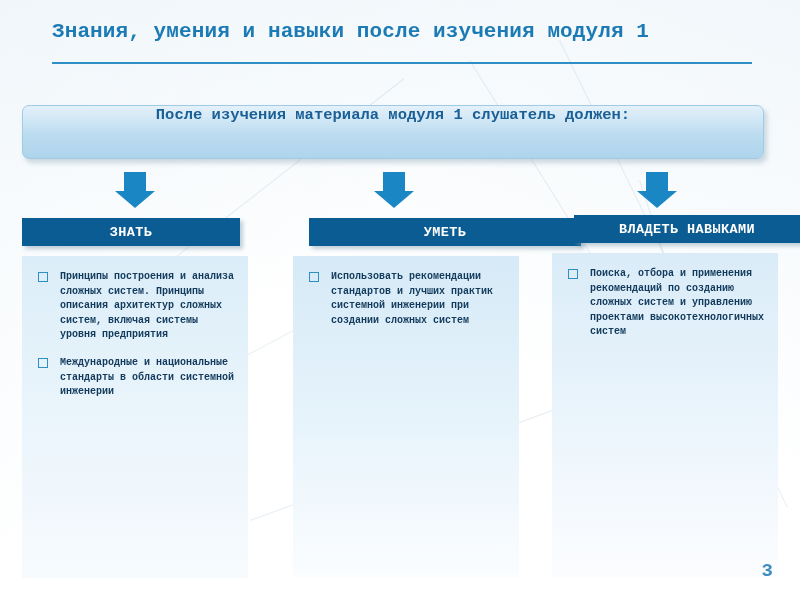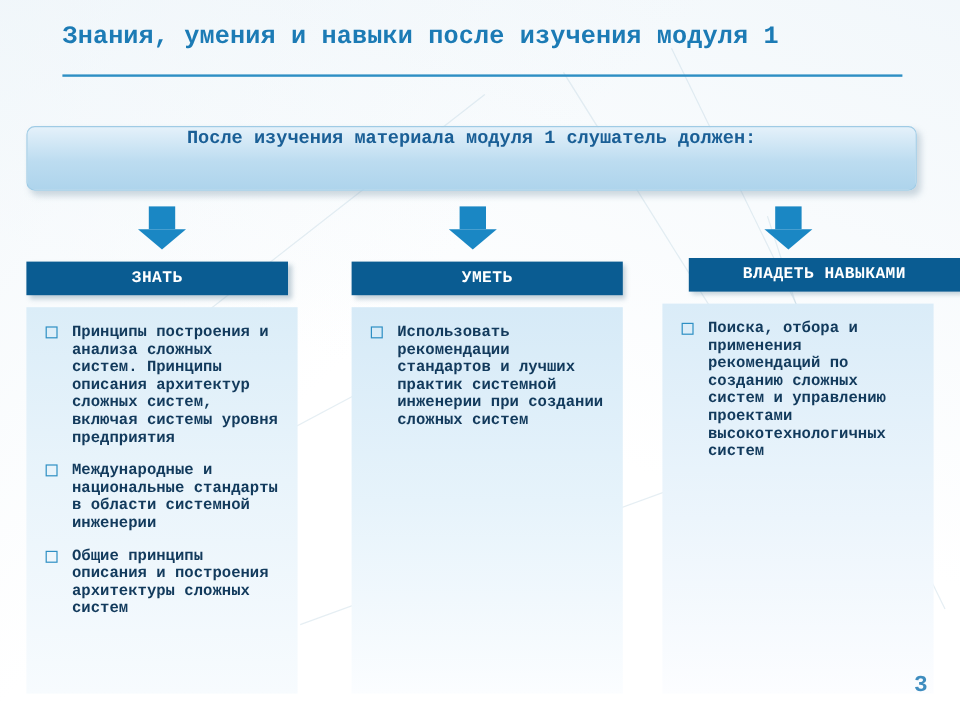--- a/index.html
+++ b/index.html
@@ -128,21 +128,21 @@
 
   ul.items {
     list-style: none;
     margin: 0;
     padding: 14px 10px 0 8px;
   }
   ul.items li {
     position: relative;
     padding-left: 30px;
     margin-bottom: 13px;
-    font-size: 13px;
+    font-size: 10px;
     line-height: 14.6px;
     font-weight: bold;
     color: #123a5c;
   }
   ul.items li .bullet {
     position: absolute;
     left: 8px;
     top: 2px;
     width: 8px;
     height: 8px;
@@ -193,25 +193,24 @@
       <div class="head"></div>
   </div>
 
   <div class="col-head" style="left:22px; top:218px; width:218px;">
     <span class="col-head-text">ЗНАТЬ</span>
   </div>
   <div class="col-body" style="left:22px; top:256px; width:226px; height:322px;">
     <ul class="items">
       <li><span class="bullet"></span><span>Принципы построения и анализа сложных систем. Принципы описания архитектур сложных систем, включая системы уровня предприятия</span></li>
       <li><span class="bullet"></span><span>Международные и национальные стандарты в области системной инженерии</span></li>
-      <li><span class="bullet"></span><span>Общие принципы описания и построения архитектуры сложных систем</span></li>
     </ul>
   </div>
 
-  <div class="col-head" style="left:293px; top:218px; width:226px;">
+  <div class="col-head" style="left:309px; top:218px; width:272px;">
     <span class="col-head-text">УМЕТЬ</span>
   </div>
   <div class="col-body mid" style="left:293px; top:256px; width:226px; height:322px;">
     <ul class="items">
       <li><span class="bullet"></span><span>Использовать рекомендации стандартов и лучших практик системной инженерии при создании сложных систем</span></li>
     </ul>
   </div>
 
   <div class="col-head" style="left:552px; top:215px; width:226px;margin-left:22px;">
     <span class="col-head-text">ВЛАДЕТЬ НАВЫКАМИ</span>

